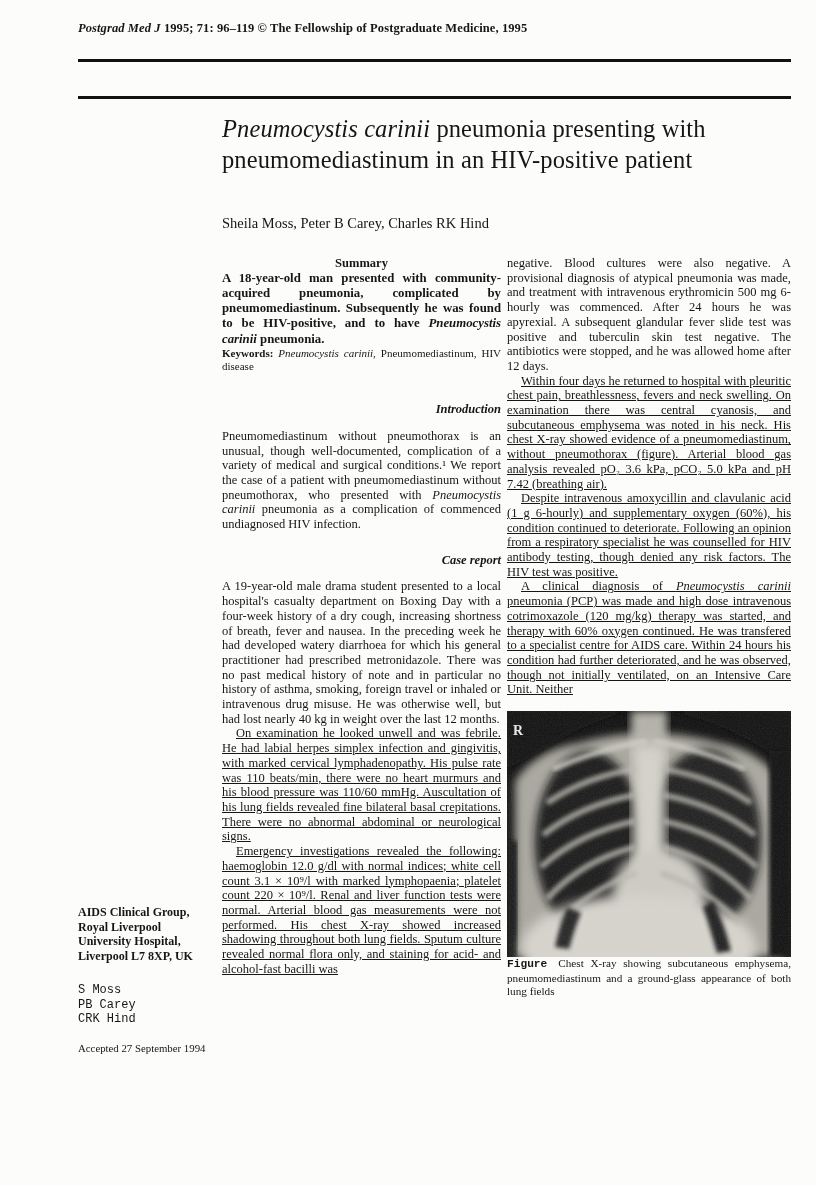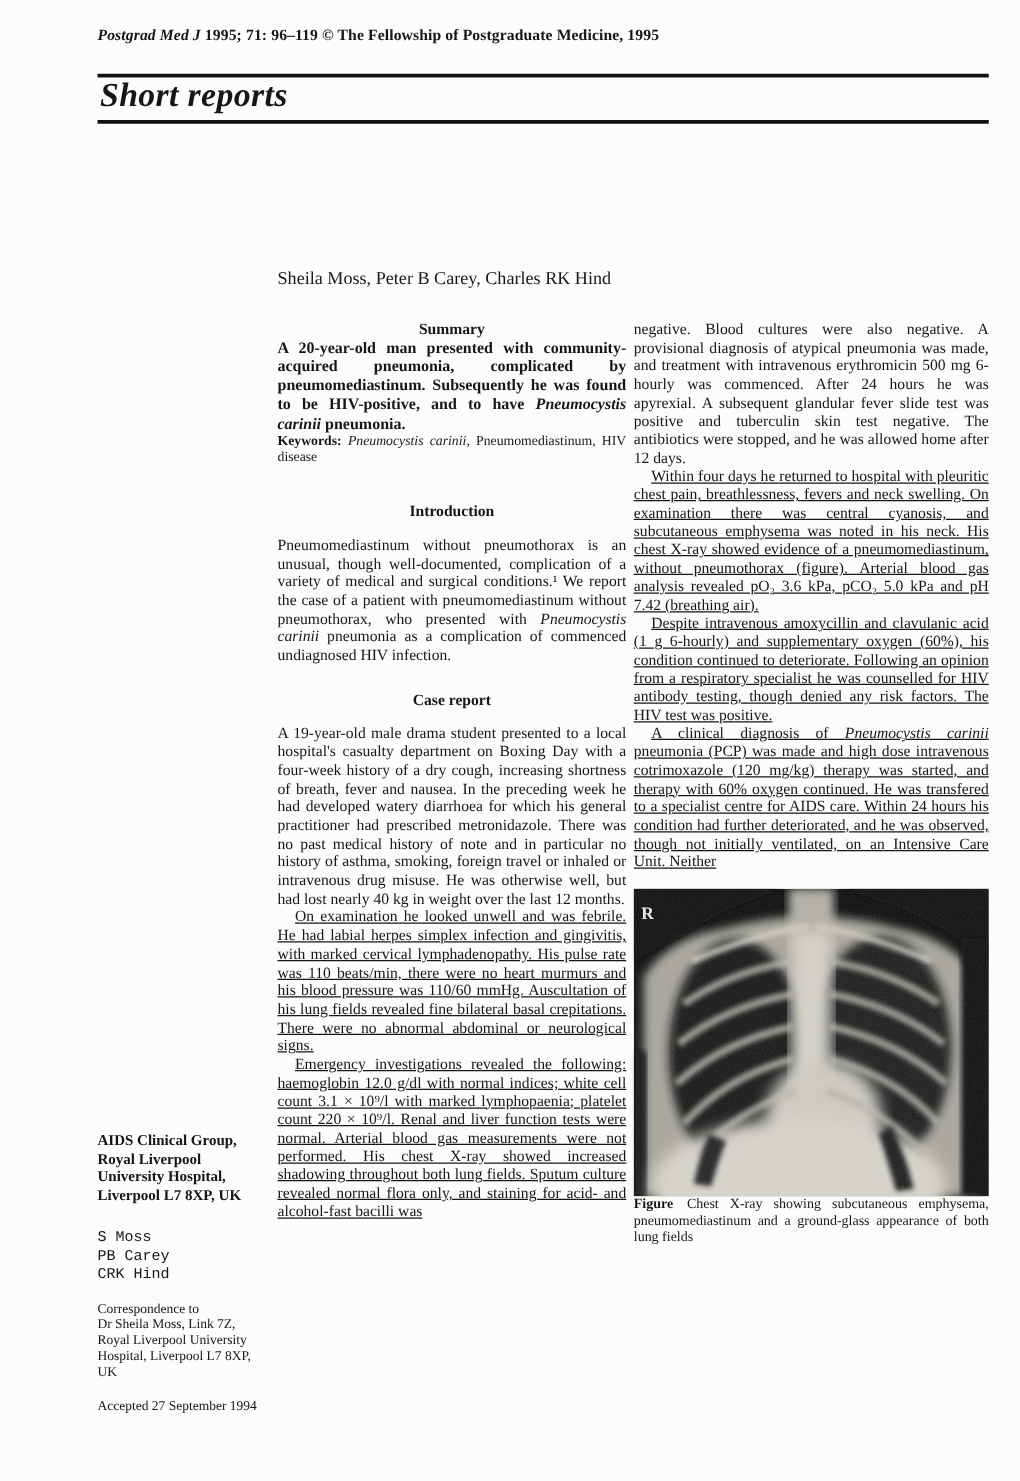--- a/index.html
+++ b/index.html
@@ -45,21 +45,21 @@
   
   .col {
     position: absolute; top: 256px;
     font-size: 12.5px; line-height: 14.7px;
     text-align: justify;
   }
   .col1 { left: 222px; width: 279px; }
   .col2 { left: 507px; width: 284px; }
   .col p { margin: 0; }
   .ind { text-indent: 14px; text-decoration: underline; }
-  .subhead { font-size: 12.5px; font-weight: bold; margin: 21px 0 12px; text-align: center; }
+  .subhead { font-size: 12.5px; font-weight: bold; margin: 21px 0 12px; text-align: right; font-style: italic; }
   .sum-head { font-size: 12.5px; font-weight: bold; margin: 0; text-align: center; }
   .summary-body { font-weight: bold; font-size: 12.8px; line-height: 15.2px; }
   .keywords { font-size: 11px; line-height: 13.2px; margin-top: 9px; }
   .keywords b { font-size: 11px; }
 
   
   .margin-col {
     position: absolute; left: 78px; top: 905px; width: 138px;
     font-size: 12px; line-height: 14.5px; text-align: left;
   }
@@ -67,54 +67,49 @@
   .margin-col .margin-authors { white-space: pre-line; margin-top: 20px; font-family: Liberation Mono, monospace; }
   .margin-col .correspondence { white-space: pre-line; margin-top: 14px; font-size: 10.8px; line-height: 12.8px; }
   .margin-col .accepted { margin-top: 14px; font-size: 10.8px; }
 
   
   .figure-block { margin-top: 14px; }
   .xray-frame { width: 284px; height: 246px; display: block; }
   .fig-caption {
     margin-top: 8px; font-size: 11.2px; line-height: 13.4px; text-align: justify;
   }
-  .fig-caption b { margin-right: 11px; }
+  .fig-caption b { margin-right: 11px; font-family: Liberation Mono, monospace; }
 </style>
 </head>
 <body>
 
 <div class="page">
 
   <div class="journal-line"><i>Postgrad Med J</i><span> 1995; 71: 96–119 © The Fellowship of Postgraduate Medicine, 1995</span></div>
 
   <div class="rule rule-top"></div>
-  <h1 class="section-heading">Short reports</h1>
   <div class="rule rule-mid"></div>
 
+  <h2 class="title"><i>Pneumocystis carinii</i><span> pneumonia presenting with pneumomediastinum in an HIV-positive patient</span></h2>
   <div class="authors">Sheila Moss, Peter B Carey, Charles RK Hind</div>
 
   <div class="margin-col">
     <div class="affiliation">AIDS Clinical Group,
 Royal Liverpool
 University Hospital,
 Liverpool L7 8XP, UK</div>
     <div class="margin-authors">S Moss
 PB Carey
 CRK Hind</div>
-    <div class="correspondence">Correspondence to
-Dr Sheila Moss, Link 7Z,
-Royal Liverpool University
-Hospital, Liverpool L7 8XP,
-UK</div>
     <div class="accepted">Accepted 27 September 1994</div>
   </div>
 
   <div class="col col1">
     <h3 class="sum-head">Summary</h3>
-    <p class="summary-body"><span>A 20-year-old man presented with community-acquired pneumonia, complicated by pneumomediastinum. Subsequently he was found to be HIV-positive, and to have </span><i>Pneumocystis carinii</i><span> pneumonia.</span></p>
+    <p class="summary-body"><span>A 18-year-old man presented with community-acquired pneumonia, complicated by pneumomediastinum. Subsequently he was found to be HIV-positive, and to have </span><i>Pneumocystis carinii</i><span> pneumonia.</span></p>
 
     <p class="keywords"><b>Keywords: </b><i>Pneumocystis carinii</i><span>, Pneumomediastinum, HIV disease</span></p>
 
     <h3 class="subhead" style="margin-top:29px">Introduction</h3>
     <p><span>Pneumomediastinum without pneumothorax is an unusual, though well-documented, complication of a variety of medical and surgical conditions.¹ We report the case of a patient with pneumomediastinum without pneumothorax, who presented with </span><i>Pneumocystis carinii</i><span> pneumonia as a complication of commenced undiagnosed HIV infection.</span></p>
 
     <h3 class="subhead">Case report</h3>
     <p>A 19-year-old male drama student presented to a local hospital's casualty department on Boxing Day with a four-week history of a dry cough, increasing shortness of breath, fever and nausea. In the preceding week he had developed watery diarrhoea for which his general practitioner had prescribed metronidazole. There was no past medical history of note and in particular no history of asthma, smoking, foreign travel or inhaled or intravenous drug misuse. He was otherwise well, but had lost nearly 40 kg in weight over the last 12 months.</p>
     <p class="ind">On examination he looked unwell and was febrile. He had labial herpes simplex infection and gingivitis, with marked cervical lymphadenopathy. His pulse rate was 110 beats/min, there were no heart murmurs and his blood pressure was 110/60 mmHg. Auscultation of his lung fields revealed fine bilateral basal crepitations. There were no abnormal abdominal or neurological signs.</p>
     <p class="ind">Emergency investigations revealed the following: haemoglobin 12.0 g/dl with normal indices; white cell count 3.1 × 10⁹/l with marked lymphopaenia; platelet count 220 × 10⁹/l. Renal and liver function tests were normal. Arterial blood gas measurements were not performed. His chest X-ray showed increased shadowing throughout both lung fields. Sputum culture revealed normal flora only, and staining for acid- and alcohol-fast bacilli was</p>

